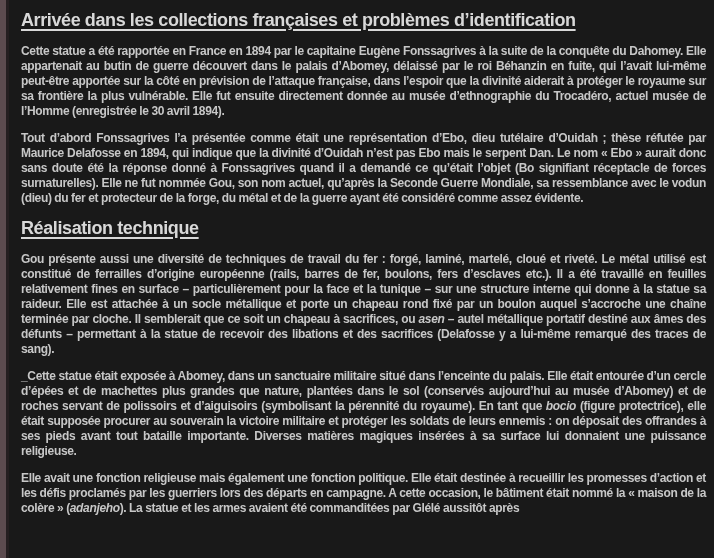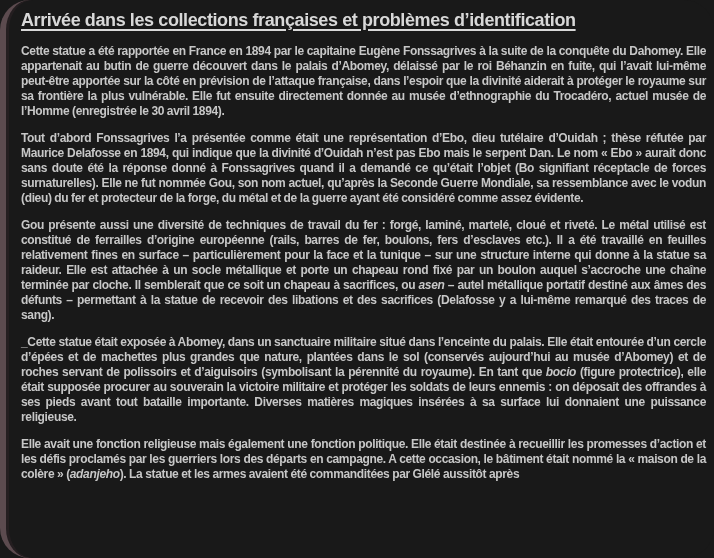--- a/index.html
+++ b/index.html
@@ -8,21 +8,20 @@
     background: #191919;
     font-family: "Liberation Sans", sans-serif;
   }
   .page {
     box-sizing: border-box;
     width: 714px; height: 558px;
     background: var(--bg, #191919);
     border-left: 6px solid var(--edge, #5c4b4f);
     box-shadow: inset 3px 0 0 var(--edge-dark, #241e20);
     overflow: hidden;
-    border-radius: 30px;
   }
   .content {
     padding: 10px 8px 0 15px;
   }
   h2.section-heading {
     margin: 0 0 13px 0;
     font-size: 18px;
     font-weight: bold;
     letter-spacing: -0.4px;
     color: var(--heading, #d8d8d8);
@@ -44,17 +43,18 @@
 </style>
 </head>
 <body>
 
 <div class="page" style="--bg: #191919; --edge: #5c4b4f; --edge-dark: #241e20; --heading: #d8d8d8; --text: #c7c7c7;">
   <div class="content">
 
   <h2 class="section-heading">Arrivée dans les collections françaises et problèmes d’identification</h2>
       <p class="paragraph"><span>Cette statue a été rapportée en France en 1894 par le capitaine Eugène Fonssagrives à la suite de la conquête du Dahomey. Elle appartenait au butin de guerre découvert dans le palais d’Abomey, délaissé par le roi Béhanzin en fuite, qui l’avait lui-même peut-être apportée sur la côté en prévision de l’attaque française, dans l’espoir que la divinité aiderait à protéger le royaume sur sa frontière la plus vulnérable. Elle fut ensuite directement donnée au musée d’ethnographie du Trocadéro, actuel musée de l’Homme (enregistrée le 30 avril 1894).</span></p>
       <p class="paragraph"><span>Tout d’abord Fonssagrives l’a présentée comme était une représentation d’Ebo, dieu tutélaire d’Ouidah ; thèse réfutée par Maurice Delafosse en 1894, qui indique que la divinité d’Ouidah n’est pas Ebo mais le serpent Dan. Le nom « Ebo » aurait donc sans doute été la réponse donné à Fonssagrives quand il a demandé ce qu’était l’objet (Bo signifiant réceptacle de forces surnaturelles). Elle ne fut nommée Gou, son nom actuel, qu’après la Seconde Guerre Mondiale, sa ressemblance avec le vodun (dieu) du fer et protecteur de la forge, du métal et de la guerre ayant été considéré comme assez évidente.</span></p>
+      <h2 class="section-heading">Réalisation technique</h2>
       <p class="paragraph"><span>Gou présente aussi une diversité de techniques de travail du fer : forgé, laminé, martelé, cloué et riveté. Le métal utilisé est constitué de ferrailles d’origine européenne (rails, barres de fer, boulons, fers d’esclaves etc.). Il a été travaillé en feuilles relativement fines en surface – particulièrement pour la face et la tunique – sur une structure interne qui donne à la statue sa raideur. Elle est attachée à un socle métallique et porte un chapeau rond fixé par un boulon auquel s’accroche une chaîne terminée par cloche. Il semblerait que ce soit un chapeau à sacrifices, ou </span><em>asen</em><span> – autel métallique portatif destiné aux âmes des défunts – permettant à la statue de recevoir des libations et des sacrifices (Delafosse y a lui-même remarqué des traces de sang).</span></p>
       <p class="paragraph"><span>_Cette statue était exposée à Abomey, dans un sanctuaire militaire situé dans l’enceinte du palais. Elle était entourée d’un cercle d’épées et de machettes plus grandes que nature, plantées dans le sol (conservés aujourd’hui au musée d’Abomey) et de roches servant de polissoirs et d’aiguisoirs (symbolisant la pérennité du royaume). En tant que </span><em>bocio</em><span> (figure protectrice), elle était supposée procurer au souverain la victoire militaire et protéger les soldats de leurs ennemis : on déposait des offrandes à ses pieds avant tout bataille importante. Diverses matières magiques insérées à sa surface lui donnaient une puissance religieuse.</span></p>
       <p class="paragraph"><span>Elle avait une fonction religieuse mais également une fonction politique. Elle était destinée à recueillir les promesses d’action et les défis proclamés par les guerriers lors des départs en campagne. A cette occasion, le bâtiment était nommé la « maison de la colère » (</span><em>adanjeho</em><span>). La statue et les armes avaient été commanditées par Glélé aussitôt après</span></p>
     </div>
 </div>
 
 </body></html>

